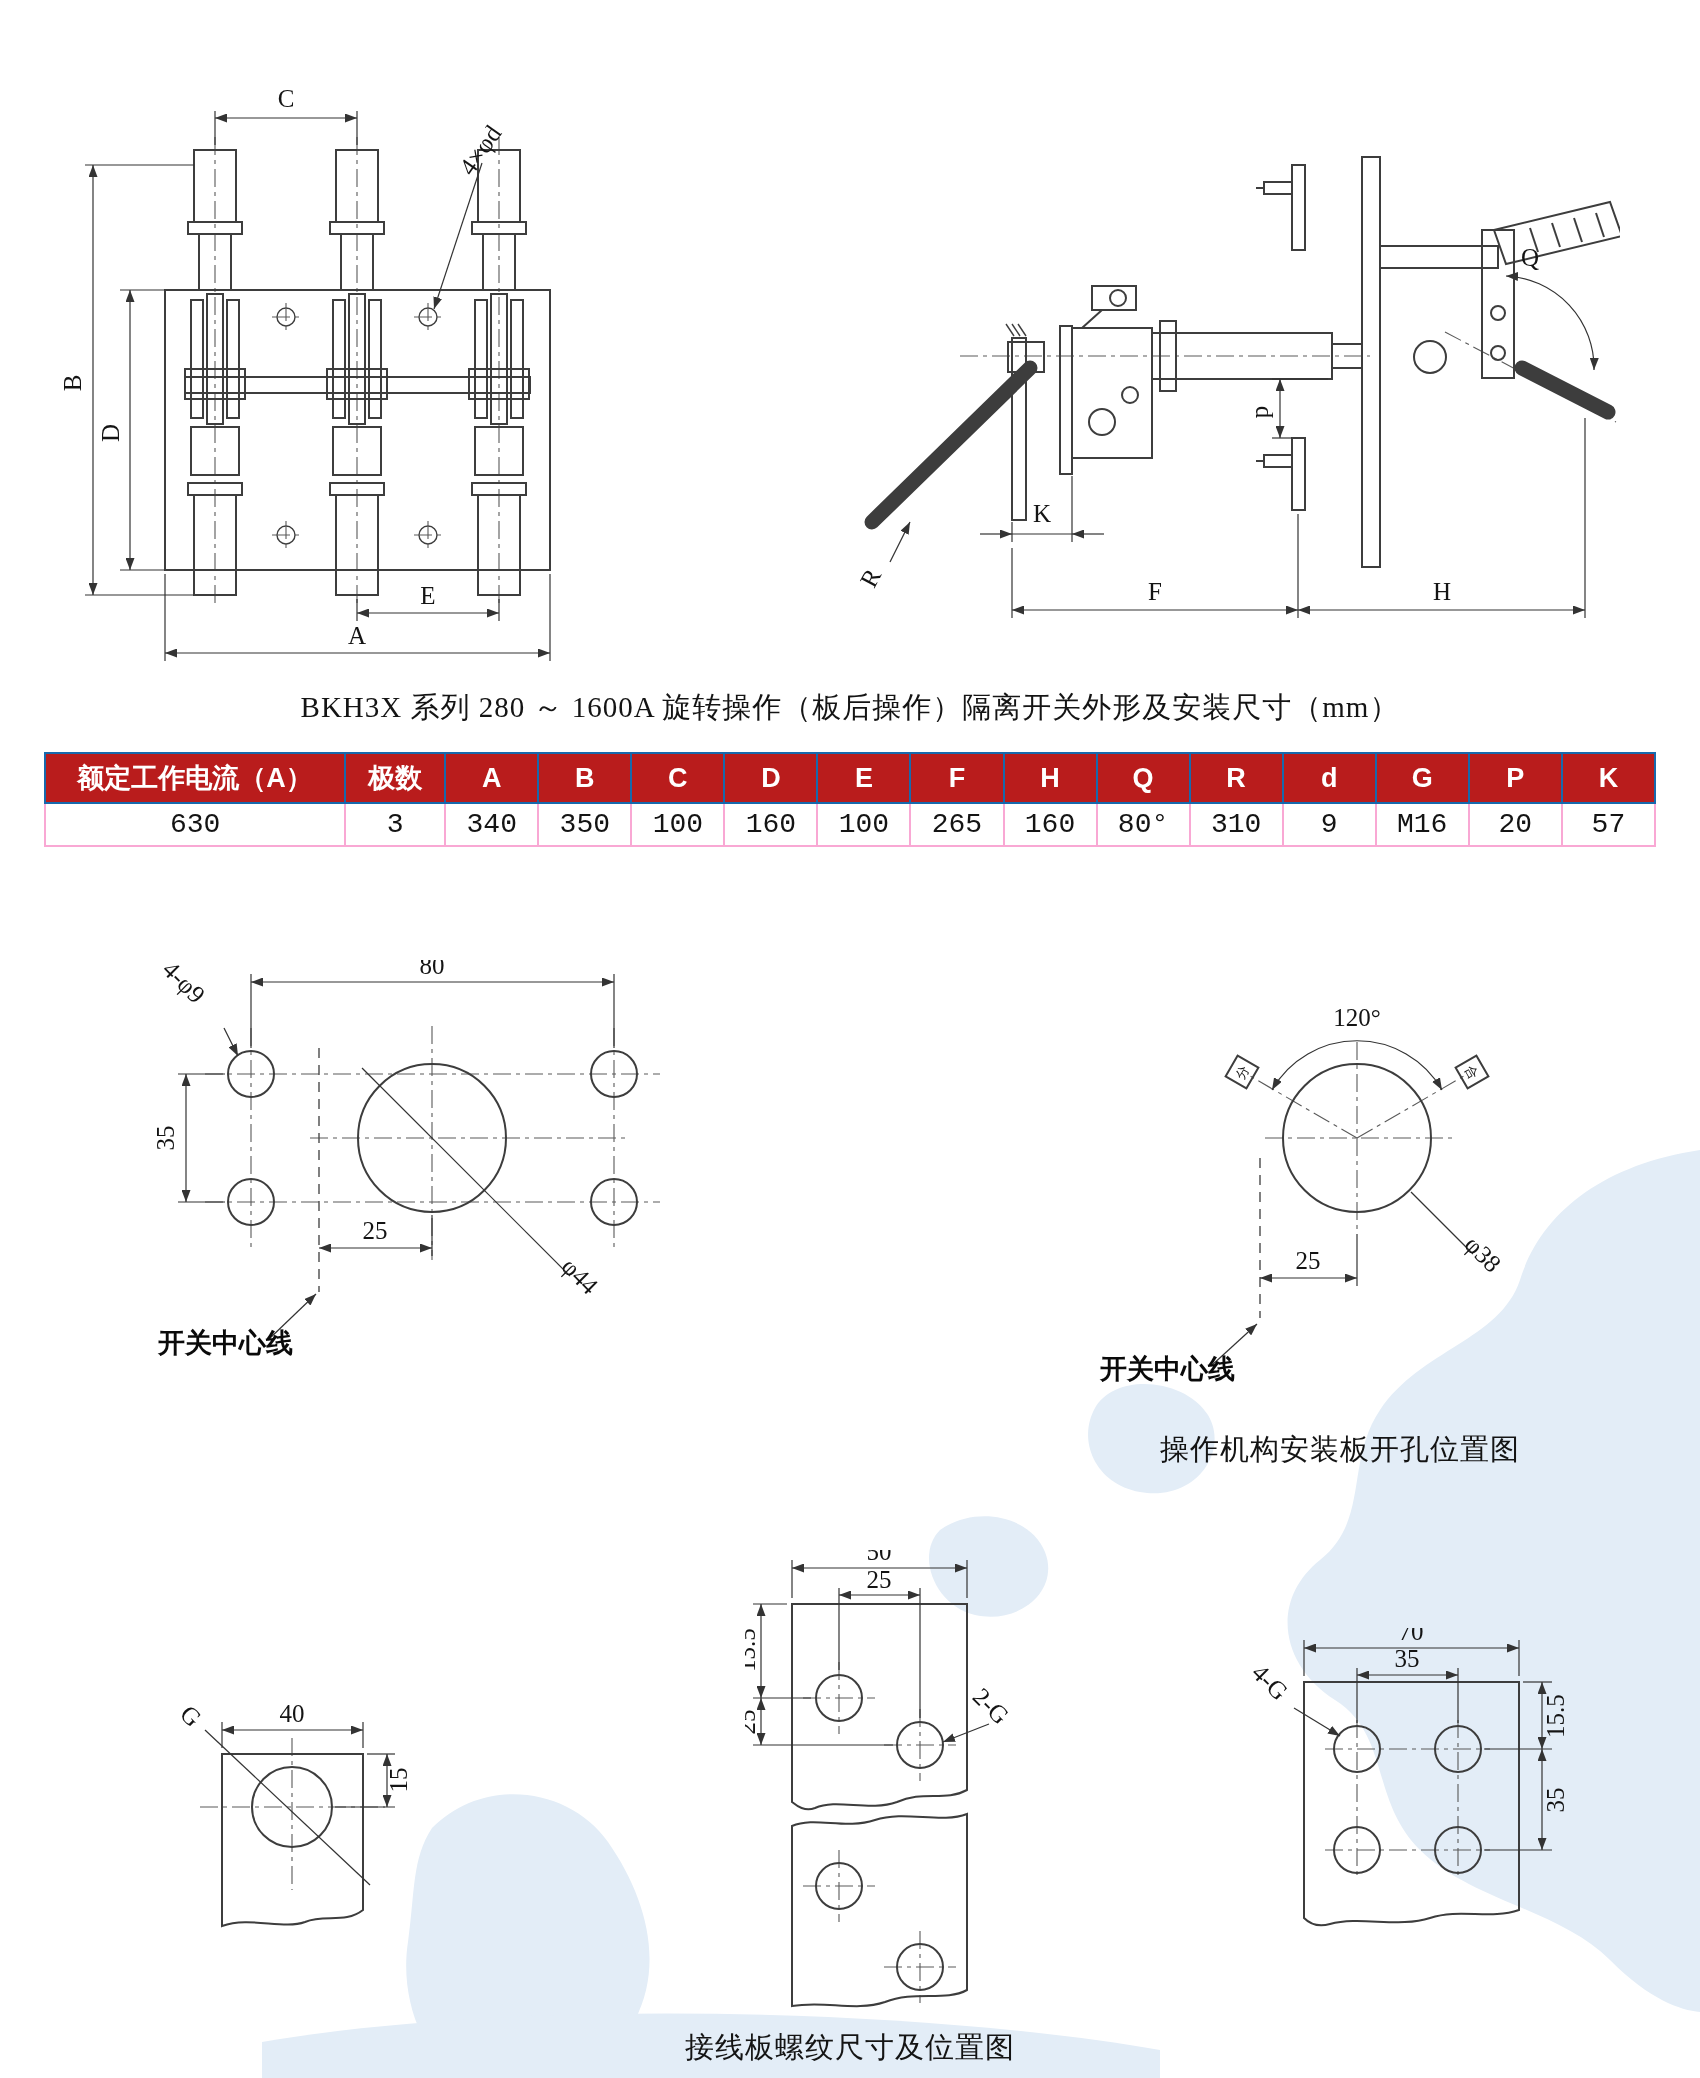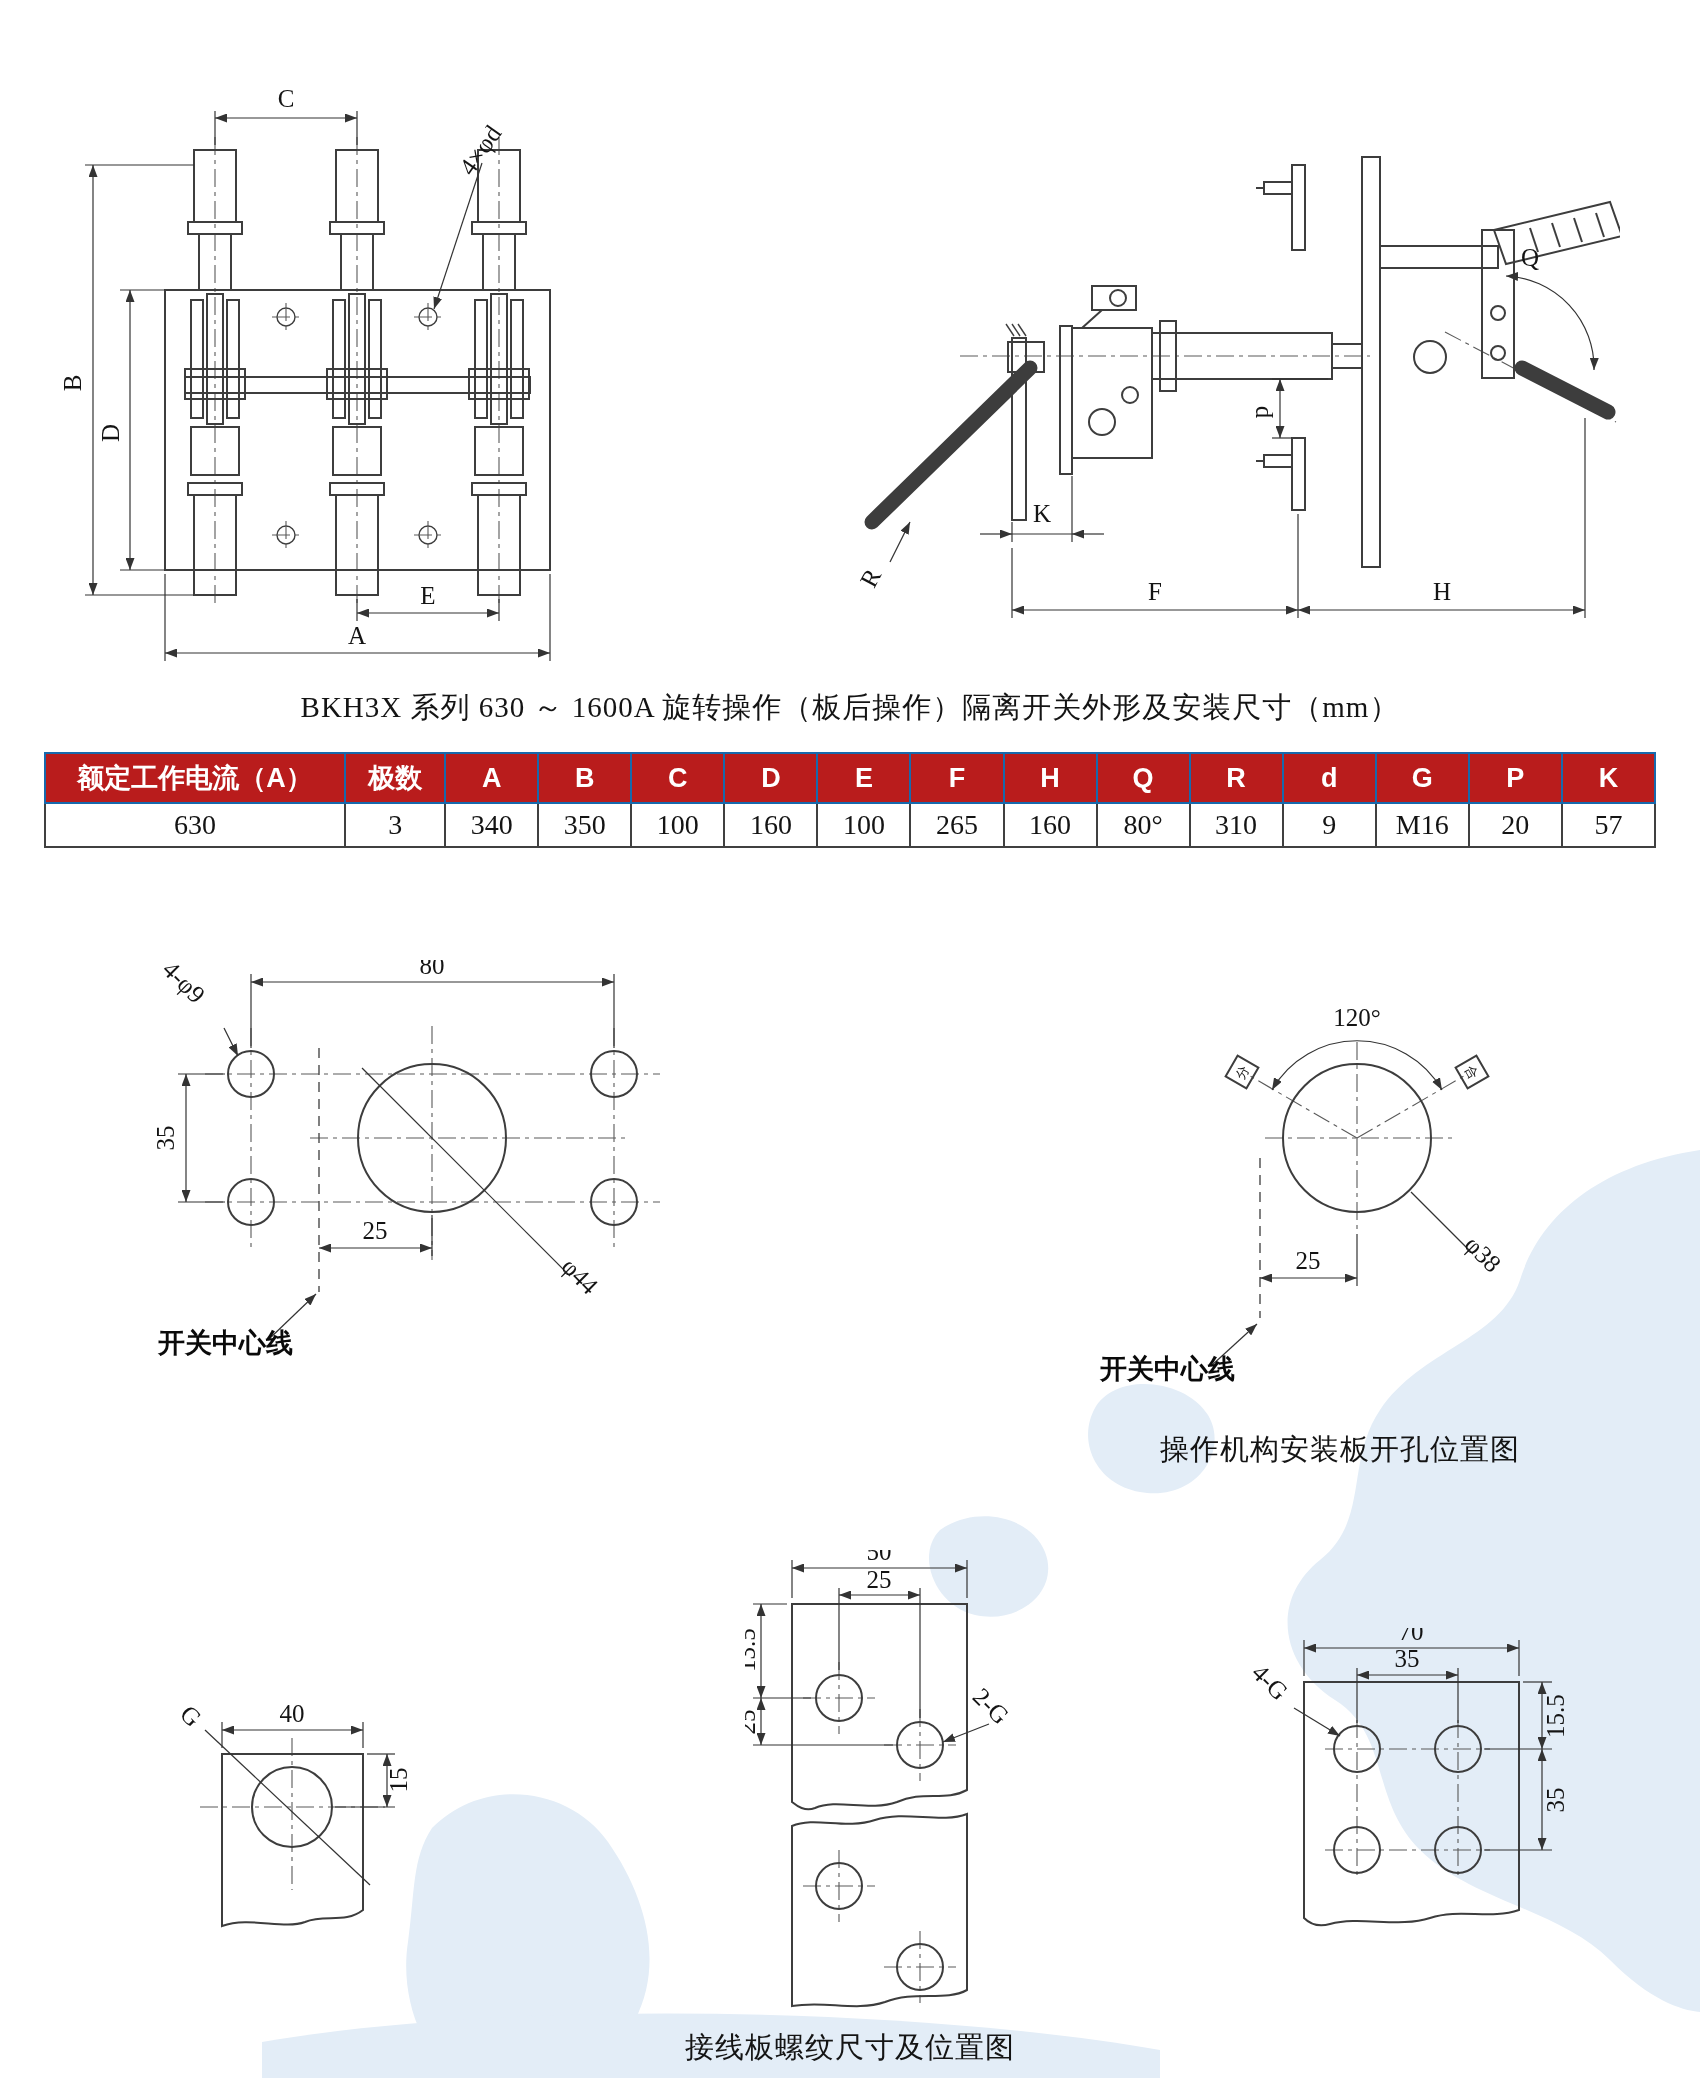--- a/index.html
+++ b/index.html
@@ -16,21 +16,21 @@
   .dim   { stroke:#333333; stroke-width:1.2; fill:none; }
   .dim-label { font-family:"Liberation Serif", serif; font-size:25px; fill:#141414; text-anchor:middle; stroke:none; }
   .cn-label  { font-family:"Liberation Sans", sans-serif; font-size:27px; font-weight:bold; fill:#0a0a0a; text-anchor:start; stroke:none; }
   .pos-label { font-family:"Liberation Sans", sans-serif; font-size:13px; fill:#141414; text-anchor:middle; stroke:none; }
   .caption { position:absolute; z-index:1; font-family:"Liberation Serif", serif; font-size:29px; color:#141414; letter-spacing:1px; white-space:nowrap; }
   .caption.center { width:100%; text-align:center; left:0; }
   .spec-wrap { position:absolute; left:44px; top:752px; z-index:1; }
   table.spec { border-collapse:collapse; table-layout:fixed; width:1612px; background:#fff; }
   table.spec th { background:#b91c1c; color:#ffffff; font-family:"Liberation Sans", sans-serif;
                   font-size:27px; font-weight:bold; padding:6px 2px; border:2px solid #1769ac; text-align:center; }
-  table.spec td { border:2px solid #404040; font-family:Liberation Serif, serif; font-size:28px;
+  table.spec td { border:2px solid #f9a8d4; font-family:Liberation Mono, monospace; font-size:28px;
                   color:#141414; text-align:center; padding:5px 2px; background:#fff; }
   col.c0 { width:300px; } col.c1 { width:100px; } col.cx { width:93px; }
 </style>
 </head>
 <body>
 
 <div class="page">
 
   <svg class="watermark" width="1700" height="2078" viewBox="0 0 1700 2078">
     <g fill="#e3edf7">
@@ -204,21 +204,21 @@
       <line x1="60" y1="492" x2="80" y2="452" marker-end="url(#arS)"></line>
     </g>
     <text class="dim-label" x="700" y="196">Q</text>
     <text class="dim-label" transform="translate(438,342) rotate(-90)">p</text>
     <text class="dim-label" x="212" y="452">K</text>
     <text class="dim-label" transform="translate(48,512) rotate(-62)">R</text>
     <text class="dim-label" x="325" y="530">F</text>
     <text class="dim-label" x="612" y="530">H</text>
   </svg>
 
-  <div class="caption center" style="top:688px;">BKH3X 系列 630 ～ 1600A 旋转操作（板后操作）隔离开关外形及安装尺寸（mm）</div>
+  <div class="caption center" style="top:688px;">BKH3X 系列 280 ～ 1600A 旋转操作（板后操作）隔离开关外形及安装尺寸（mm）</div>
 
   <div class="spec-wrap">
     <table class="spec">
       <colgroup>
           <col class="c0">
           <col class="c1">
           <col class="cx">
           <col class="cx">
           <col class="cx">
           <col class="cx">

